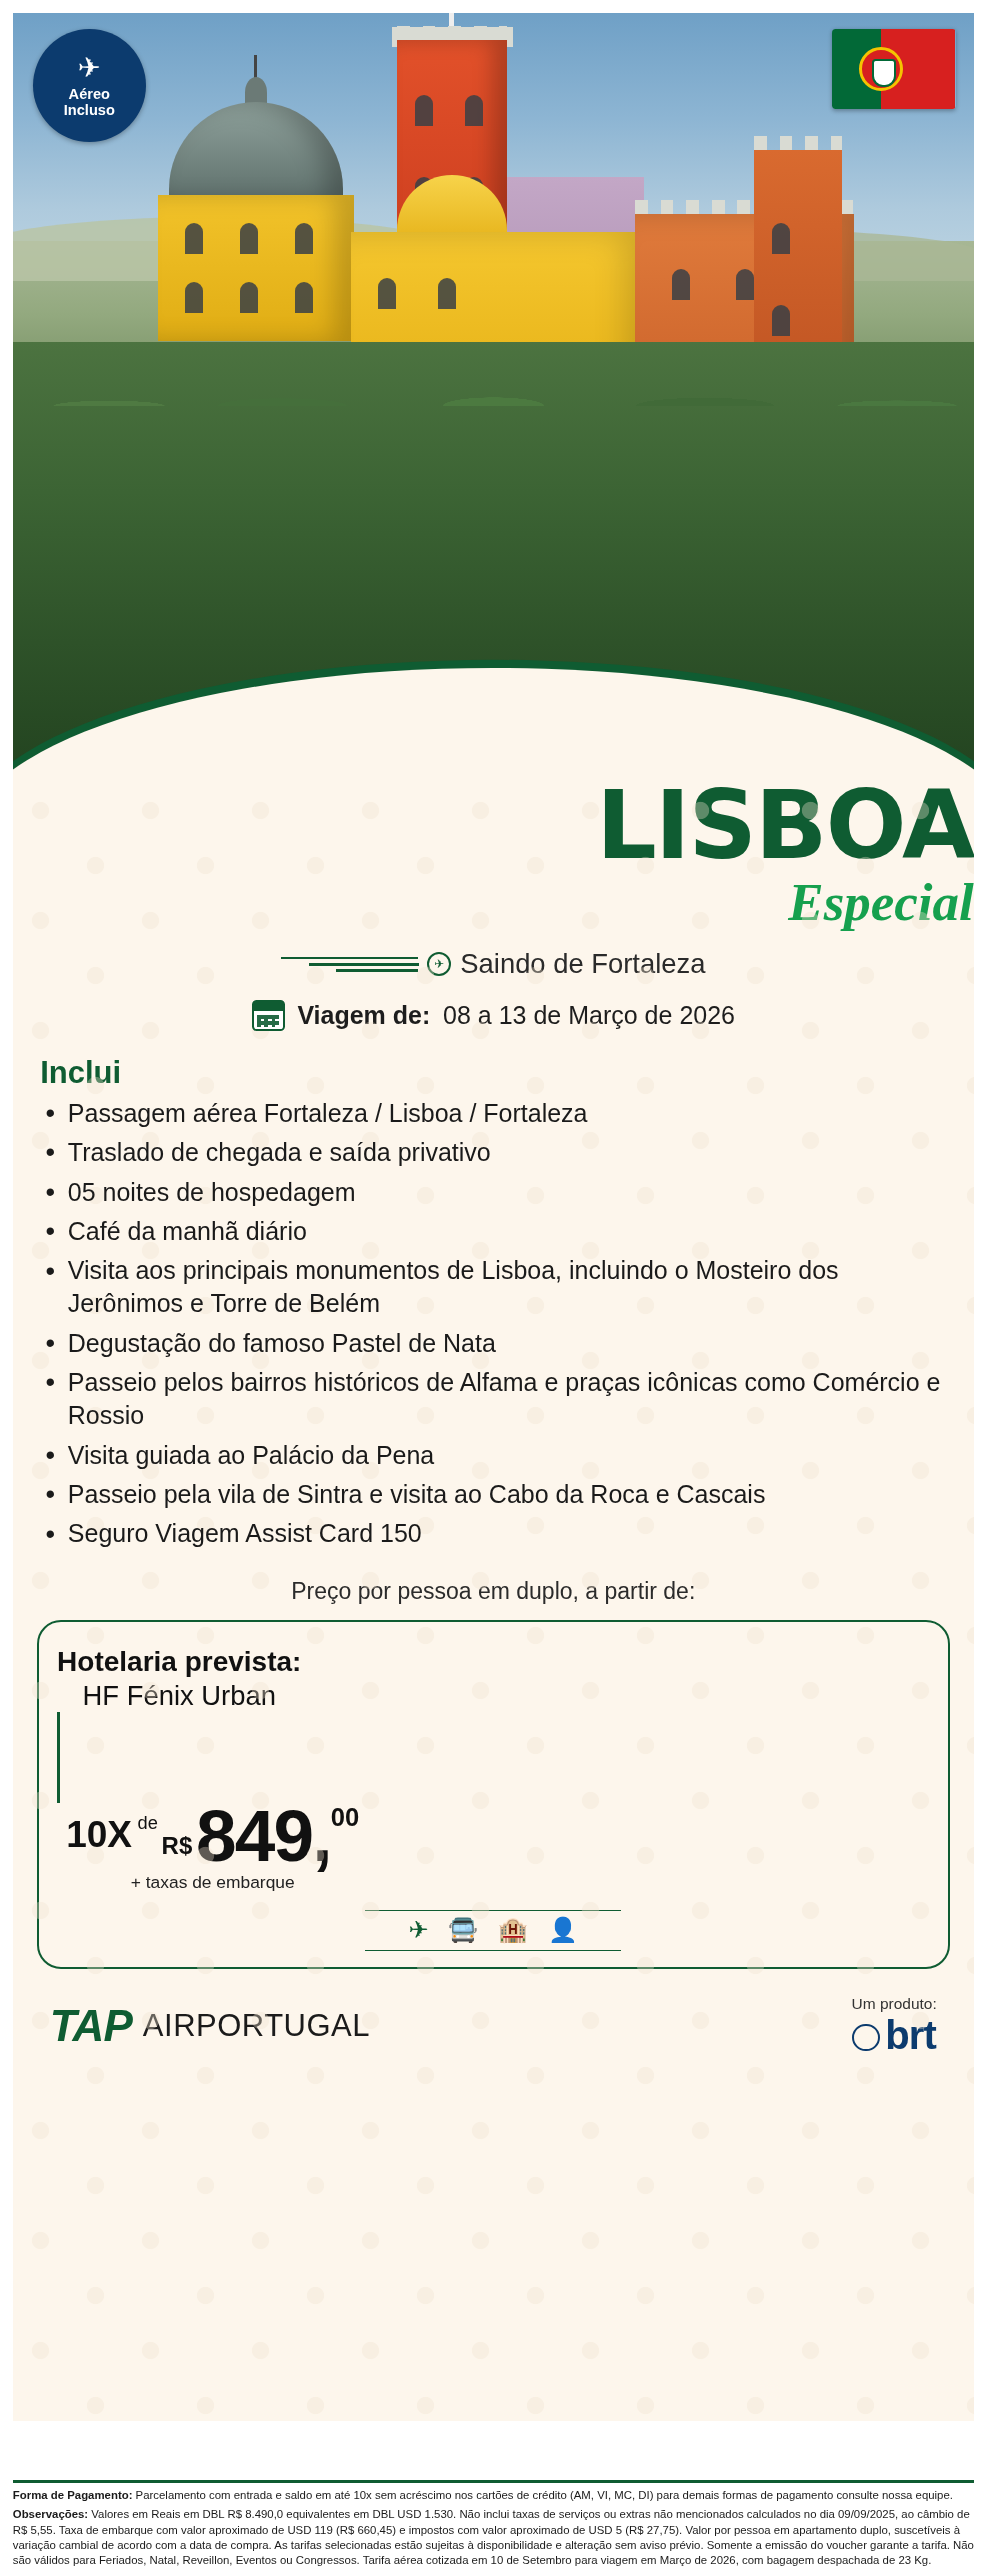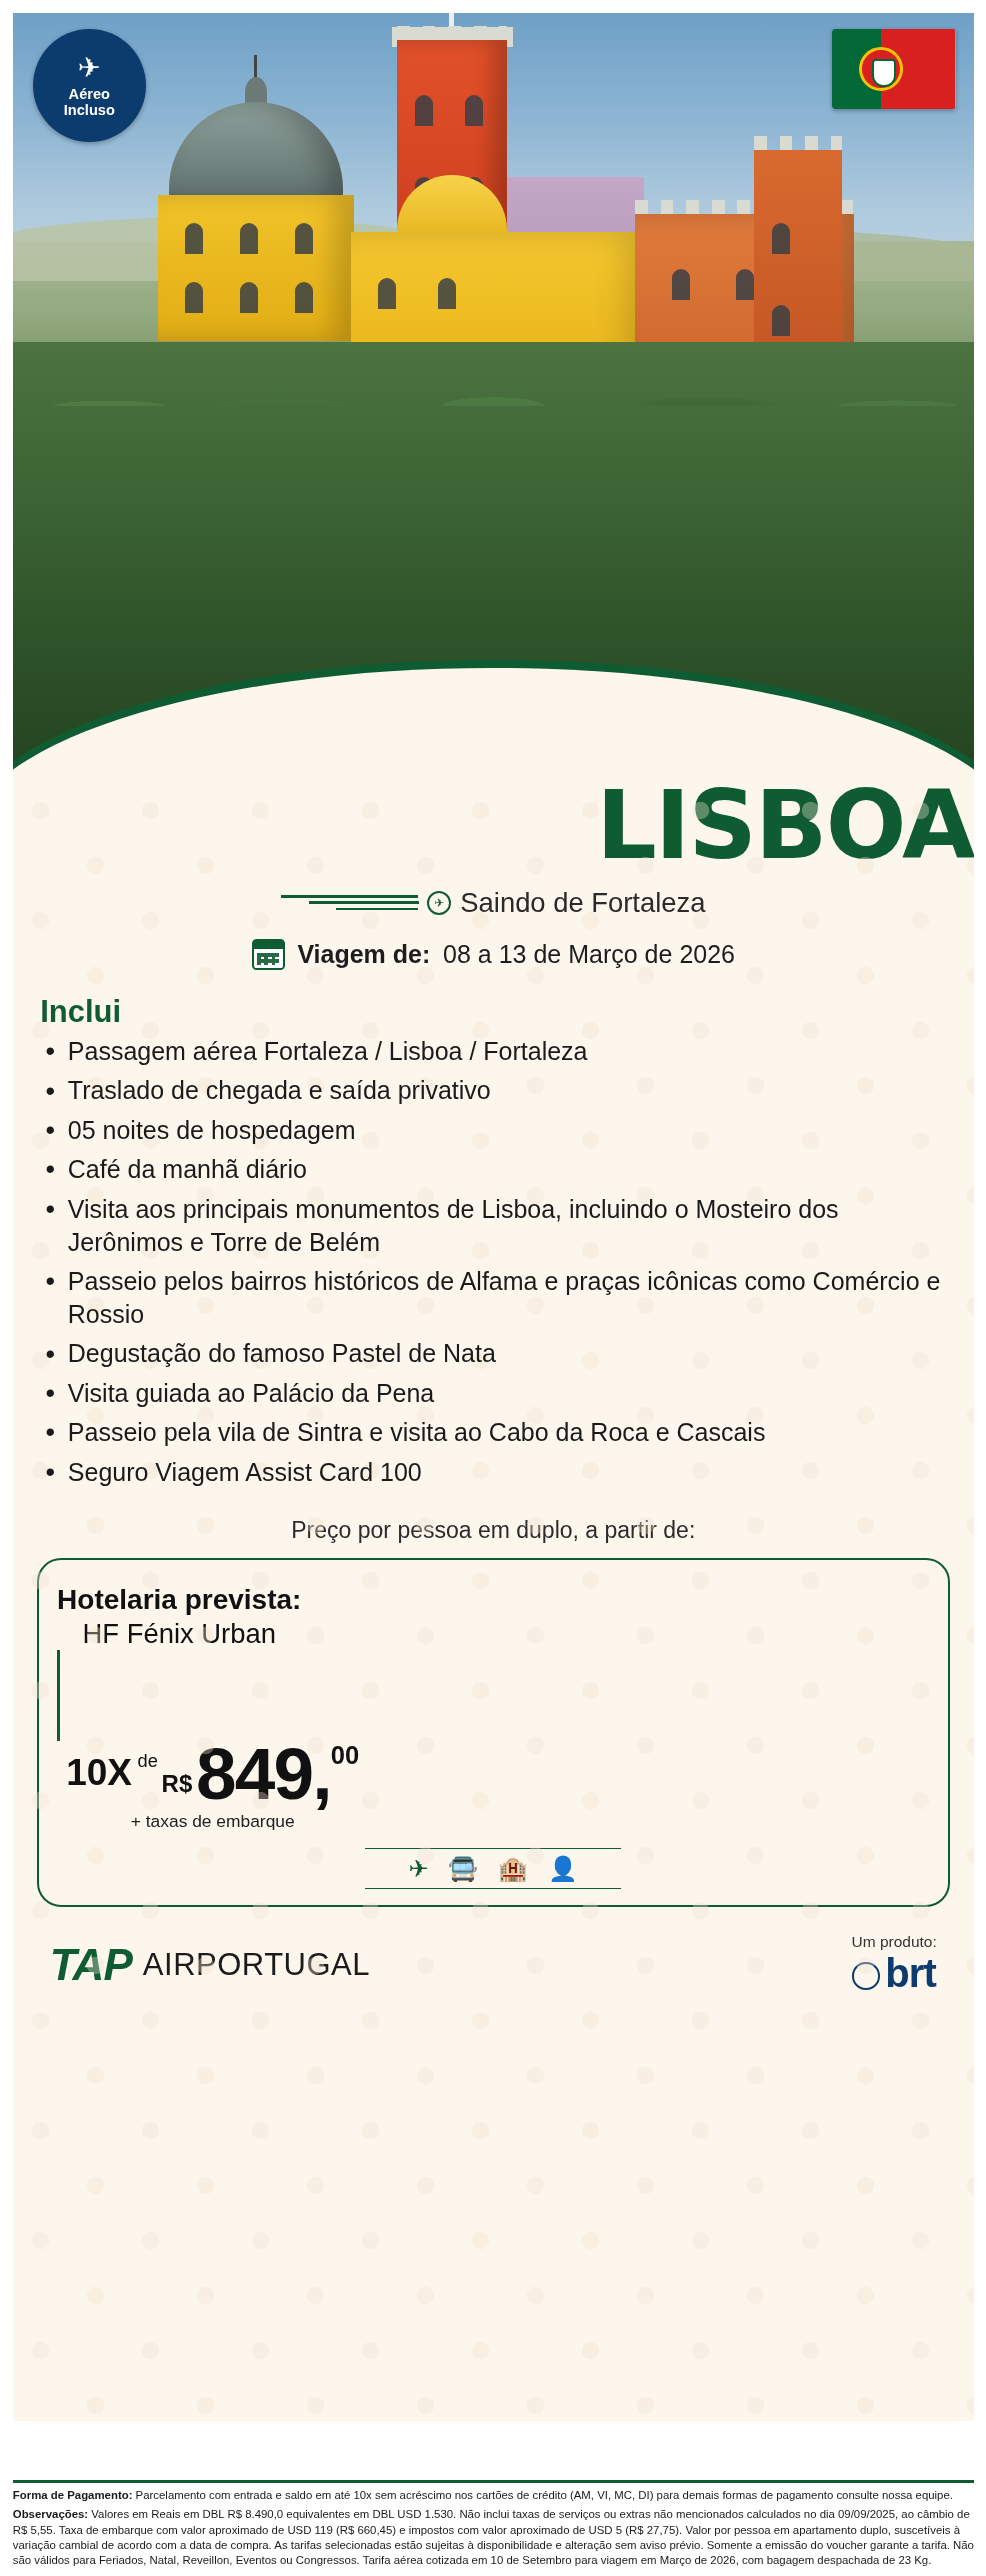--- a/index.html
+++ b/index.html
@@ -330,20 +330,21 @@
 
       <div class="flag">
         <div class="g"></div>
           <div class="r"></div>
         <div class="crest"></div>
       </div>
     </div>
 
     <div class="title-wrap">
       <div class="title">LISBOA</div>
+      <div class="subtitle">Especial</div>
 
       <div class="origin">
         <span class="lines">
             <i></i>
             <i></i>
             <i></i>
           </span>
         <span class="circ">✈</span>
         <span>Saindo de Fortaleza</span>
       </div>
@@ -355,25 +356,25 @@
       </div>
     </div>
 
     <div class="incl-head">Inclui</div>
     <ul class="incl">
       <li>Passagem aérea Fortaleza / Lisboa / Fortaleza</li>
       <li>Traslado de chegada e saída privativo</li>
       <li>05 noites de hospedagem</li>
       <li>Café da manhã diário</li>
       <li>Visita aos principais monumentos de Lisboa, incluindo o Mosteiro dos Jerônimos e Torre de Belém</li>
+      <li>Degustação do famoso Pastel de Nata</li>
       <li>Passeio pelos bairros históricos de Alfama e praças icônicas como Comércio e Rossio</li>
-      <li>Degustação do famoso Pastel de Nata</li>
       <li>Visita guiada ao Palácio da Pena</li>
       <li>Passeio pela vila de Sintra e visita ao Cabo da Roca e Cascais</li>
-      <li>Seguro Viagem Assist Card 100</li>
+      <li>Seguro Viagem Assist Card 150</li>
     </ul>
 
     <div class="price-note">Preço por pessoa em duplo, a partir de:</div>
 
     <div class="price-box">
       <div class="price-row">
         <div class="hotel">
           <div class="h1">Hotelaria prevista:</div>
           <div class="h2">HF Fénix Urban</div>
         </div>

